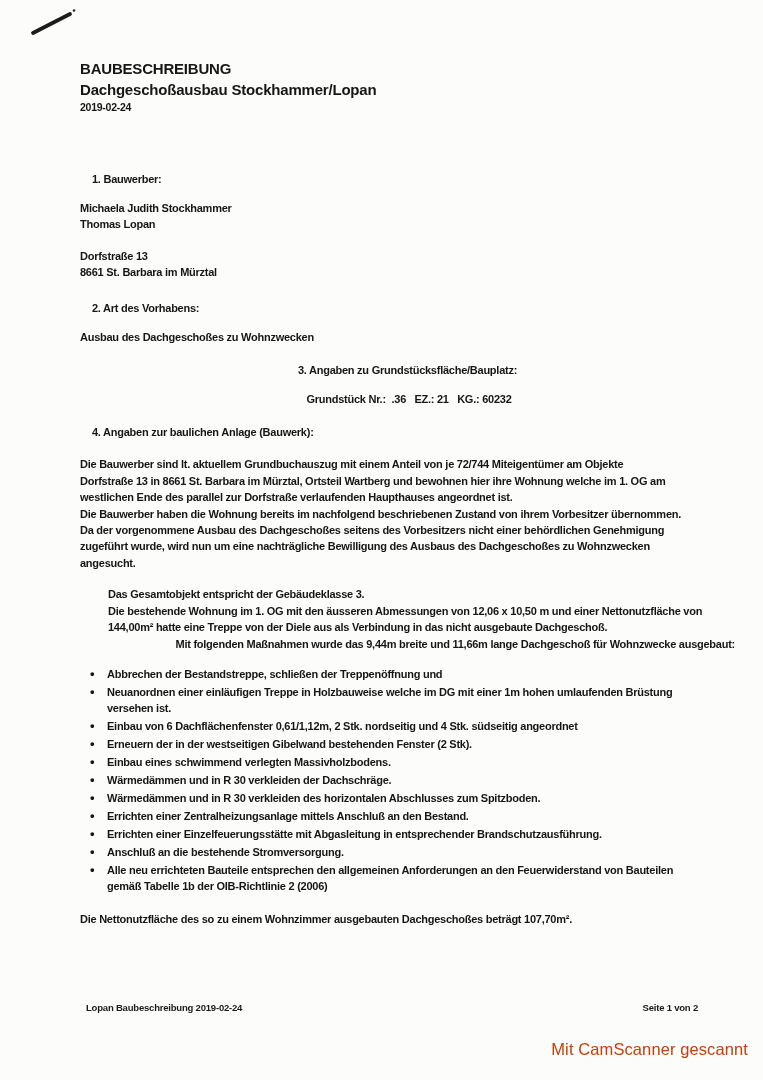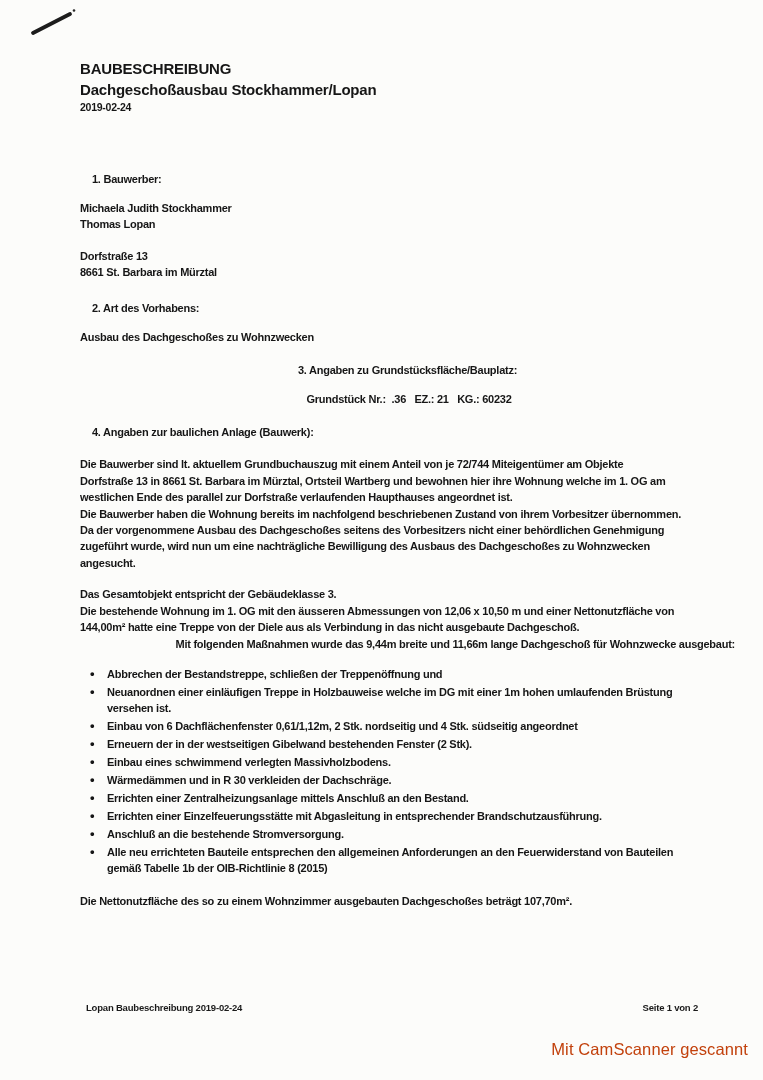--- a/index.html
+++ b/index.html
@@ -26,21 +26,21 @@
   .doc-subtitle{font-size:15px;line-height:19px;letter-spacing:-0.2px;margin:2px 0 0 0;}
   .doc-date{font-size:10.5px;line-height:13px;margin-top:2px;}
   .sec-heading{margin:12px;font-size:11px;line-height:17px;}
   .sec1{margin-top:57px;}
   .address{margin-top:15px;}
   .sec2{margin-top:19px;}
   .sec3{margin-top:17px;text-align:center;}
   .sec3 .line{padding-left:3px;}
   .sec4{margin-top:17px;}
   .para1{margin-top:15px;}
-  .para2{margin-top:15px;}
+  .para2{margin-top:15px;margin-left:28px;}
   .measures-intro{margin-top:0;white-space:nowrap;text-align:right;}
   .line{white-space:nowrap;}
   .line.pre{white-space:pre;}
   ul.measures{list-style:none;margin:15px 0 0 0;padding:0;}
   ul.measures li{
     position:relative;padding-left:27px;margin-bottom:2.5px;
     white-space:pre-line;line-height:15.6px;
   }
   ul.measures li::before{
     content:"\2022";
@@ -122,25 +122,26 @@
       <div class="measures-intro">Mit folgenden Maßnahmen wurde das 9,44m breite und 11,66m lange Dachgeschoß für Wohnzwecke ausgebaut:</div>
 
       <ul class="measures">
           <li>Abbrechen der Bestandstreppe, schließen der Treppenöffnung und</li>
           <li>Neuanordnen einer einläufigen Treppe in Holzbauweise welche im DG mit einer 1m hohen umlaufenden Brüstung
 versehen ist.</li>
           <li>Einbau von 6 Dachflächenfenster 0,61/1,12m, 2 Stk. nordseitig und 4 Stk. südseitig angeordnet</li>
           <li>Erneuern der in der westseitigen Gibelwand bestehenden Fenster (2 Stk).</li>
           <li>Einbau eines schwimmend verlegten Massivholzbodens.</li>
           <li>Wärmedämmen und in R 30 verkleiden der Dachschräge.</li>
+          <li>Wärmedämmen und in R 30 verkleiden des horizontalen Abschlusses zum Spitzboden.</li>
           <li>Errichten einer Zentralheizungsanlage mittels Anschluß an den Bestand.</li>
           <li>Errichten einer Einzelfeuerungsstätte mit Abgasleitung in entsprechender Brandschutzausführung.</li>
           <li>Anschluß an die bestehende Stromversorgung.</li>
           <li>Alle neu errichteten Bauteile entsprechen den allgemeinen Anforderungen an den Feuerwiderstand von Bauteilen
-gemäß Tabelle 1b der OIB-Richtlinie 8 (2015)</li>
+gemäß Tabelle 1b der OIB-Richtlinie 2 (2006)</li>
         </ul>
 
       <div class="closing">Die Nettonutzfläche des so zu einem Wohnzimmer ausgebauten Dachgeschoßes beträgt 107,70m².</div>
     </section>
 
   </div>
 
   <div class="footer">
     <span>Lopan Baubeschreibung 2019-02-24</span>
     <span>Seite 1 von 2</span>

